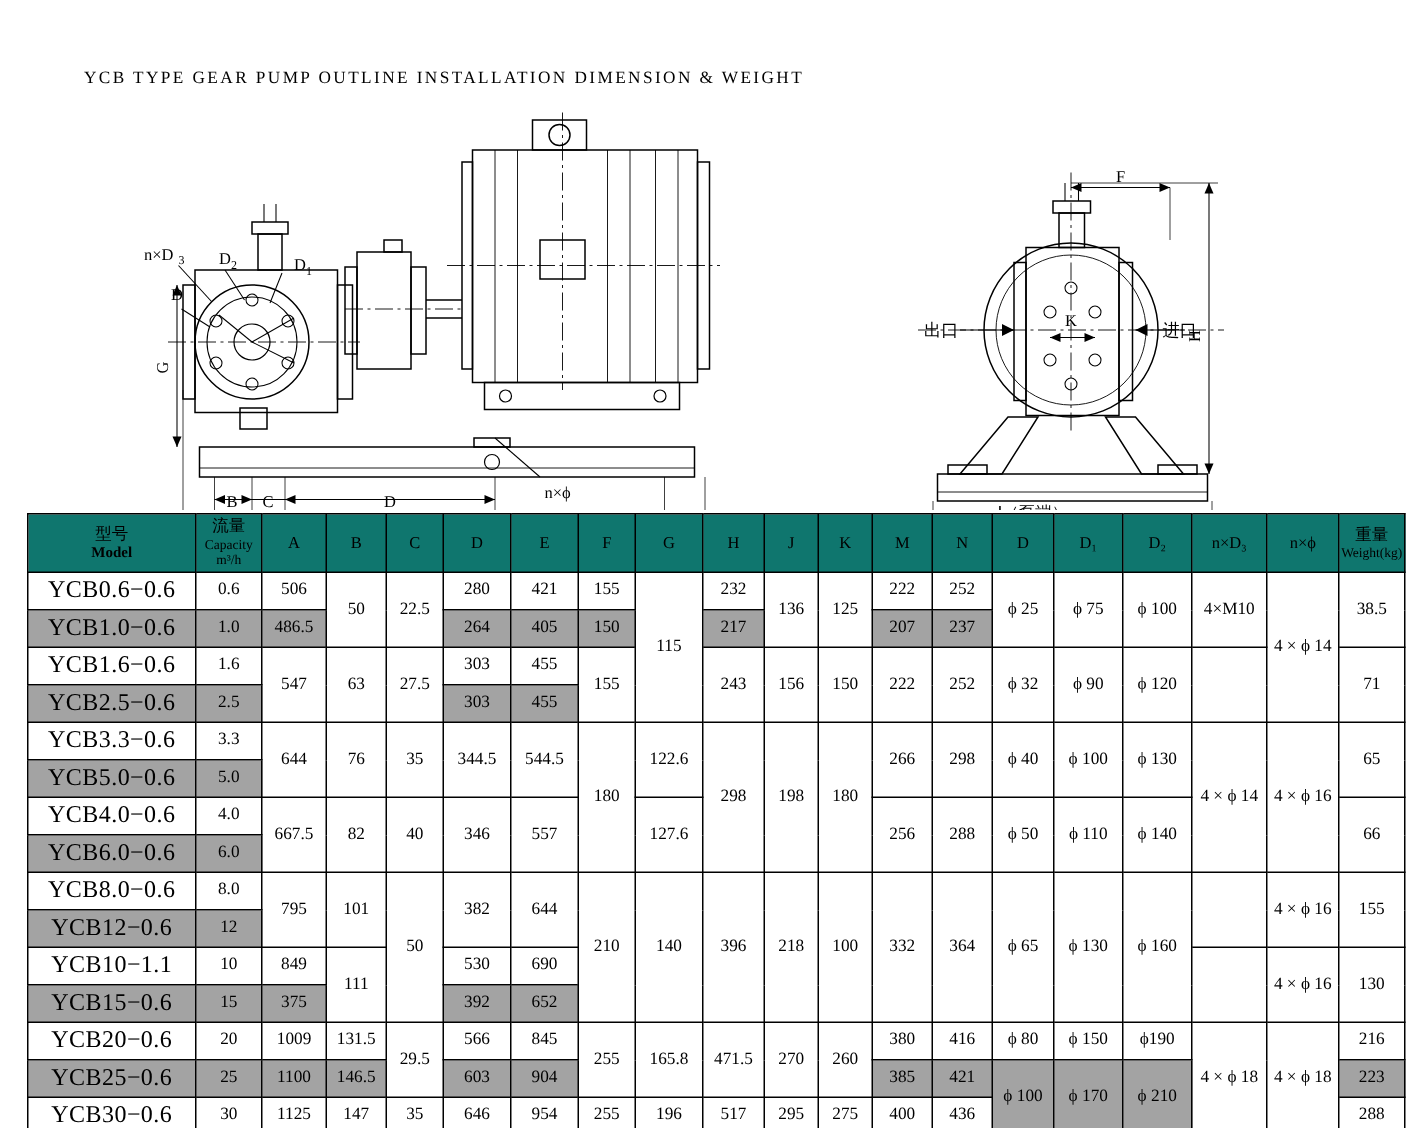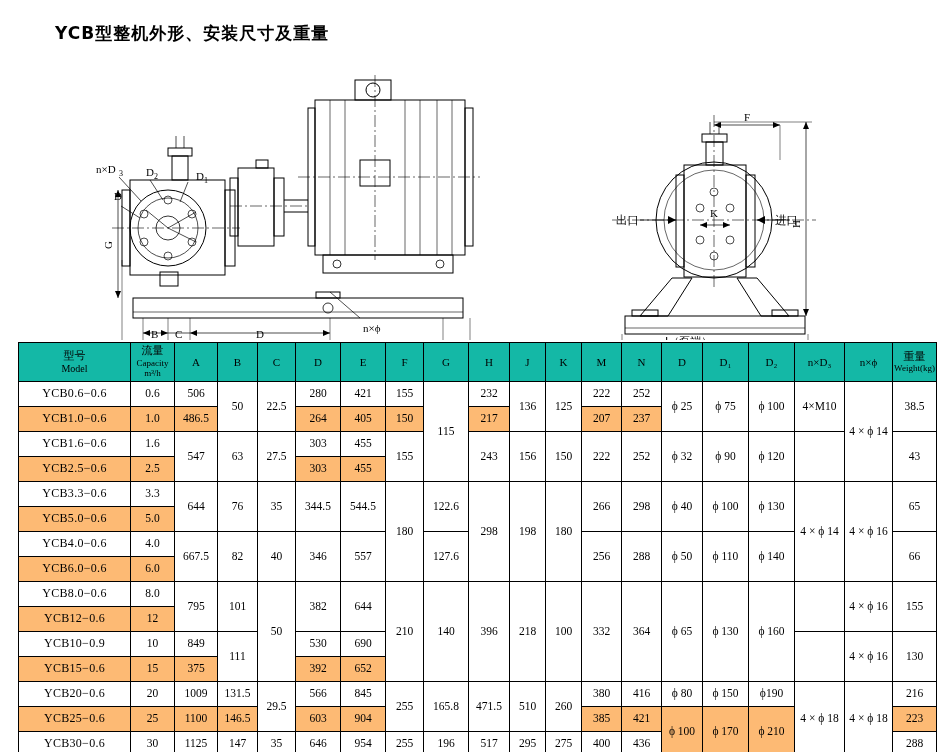--- a/index.html
+++ b/index.html
@@ -42,35 +42,35 @@
     border:1px solid #000;
     text-align:center;
     vertical-align:middle;
     padding:0;
     height:24px;
     line-height:1.15;
     font-weight:normal;
   }
   table.spec thead td{
     height:38px;
-    background:#14b8a6;
+    background:#0f766e;
     font-size:11px;
   }
   .hdr-zh{display:block;font-family:"DejaVu Sans","Liberation Sans",sans-serif;font-size:11px;}
-  .hdr-en{display:block;font-size:10px;}
+  .hdr-en{display:block;font-size:10px;font-weight:bold;}
   .hdr-small{display:block;font-size:9px;}
-  .model-cell{font-size:12px;letter-spacing:.3px;margin-left:28px;}
-  .alt td{background:#fdba74;}
+  .model-cell{font-size:16px;letter-spacing:.3px;margin-left:28px;}
+  .alt td{background:#a3a3a3;}
 </style>
 </head>
 <body>
 
 <div class="page">
 
-  <div class="title-zh">YCB型整机外形、安装尺寸及重量</div>
+  <div class="title-en">YCB TYPE GEAR PUMP OUTLINE INSTALLATION DIMENSION &amp; WEIGHT</div>
 
   <div class="drawing">
   <svg width="943" height="280" viewBox="0 0 943 280" xmlns="http://www.w3.org/2000/svg" font-family="Liberation Serif, serif" font-size="11">
     <g fill="none" stroke="#000" stroke-width="1">
 
       <rect x="315" y="40" width="150" height="155"></rect>
       <rect x="308" y="48" width="7" height="138"></rect>
       <rect x="465" y="48" width="8" height="138"></rect>
 
       <rect x="355" y="20" width="36" height="20"></rect>
@@ -381,21 +381,21 @@
           <td rowspan="2">155</td>
           <td rowspan="2">243</td>
           <td rowspan="2">156</td>
           <td rowspan="2">150</td>
           <td rowspan="2">222</td>
           <td rowspan="2">252</td>
           <td rowspan="2">ϕ 32</td>
           <td rowspan="2">ϕ 90</td>
           <td rowspan="2">ϕ 120</td>
           <td rowspan="2"></td>
-          <td rowspan="2">43</td>
+          <td rowspan="2">71</td>
         </tr>
 
         <tr class="alt">
           <td class="model-cell">YCB2.5−0.6</td>
           <td>2.5</td>
           <td>303</td>
           <td>455</td>
         </tr>
 
         <tr>
@@ -470,21 +470,21 @@
           <td rowspan="2">4 × ϕ 16</td>
           <td rowspan="2">155</td>
         </tr>
 
         <tr class="alt">
           <td class="model-cell">YCB12−0.6</td>
           <td>12</td>
         </tr>
 
         <tr>
-          <td class="model-cell">YCB10−0.9</td>
+          <td class="model-cell">YCB10−1.1</td>
           <td>10</td>
           <td>849</td>
           <td rowspan="2">111</td>
           <td>530</td>
           <td>690</td>
           <td rowspan="2"></td>
           <td rowspan="2">4 × ϕ 16</td>
           <td rowspan="2">130</td>
         </tr>
 
@@ -500,21 +500,21 @@
           <td class="model-cell">YCB20−0.6</td>
           <td>20</td>
           <td>1009</td>
           <td>131.5</td>
           <td rowspan="2">29.5</td>
           <td>566</td>
           <td>845</td>
           <td rowspan="2">255</td>
           <td rowspan="2">165.8</td>
           <td rowspan="2">471.5</td>
-          <td rowspan="2">510</td>
+          <td rowspan="2">270</td>
           <td rowspan="2">260</td>
           <td>380</td>
           <td>416</td>
           <td>ϕ 80</td>
           <td>ϕ 150</td>
           <td>ϕ190</td>
           <td rowspan="3">4 × ϕ 18</td>
           <td rowspan="3">4 × ϕ 18</td>
           <td>216</td>
         </tr>

